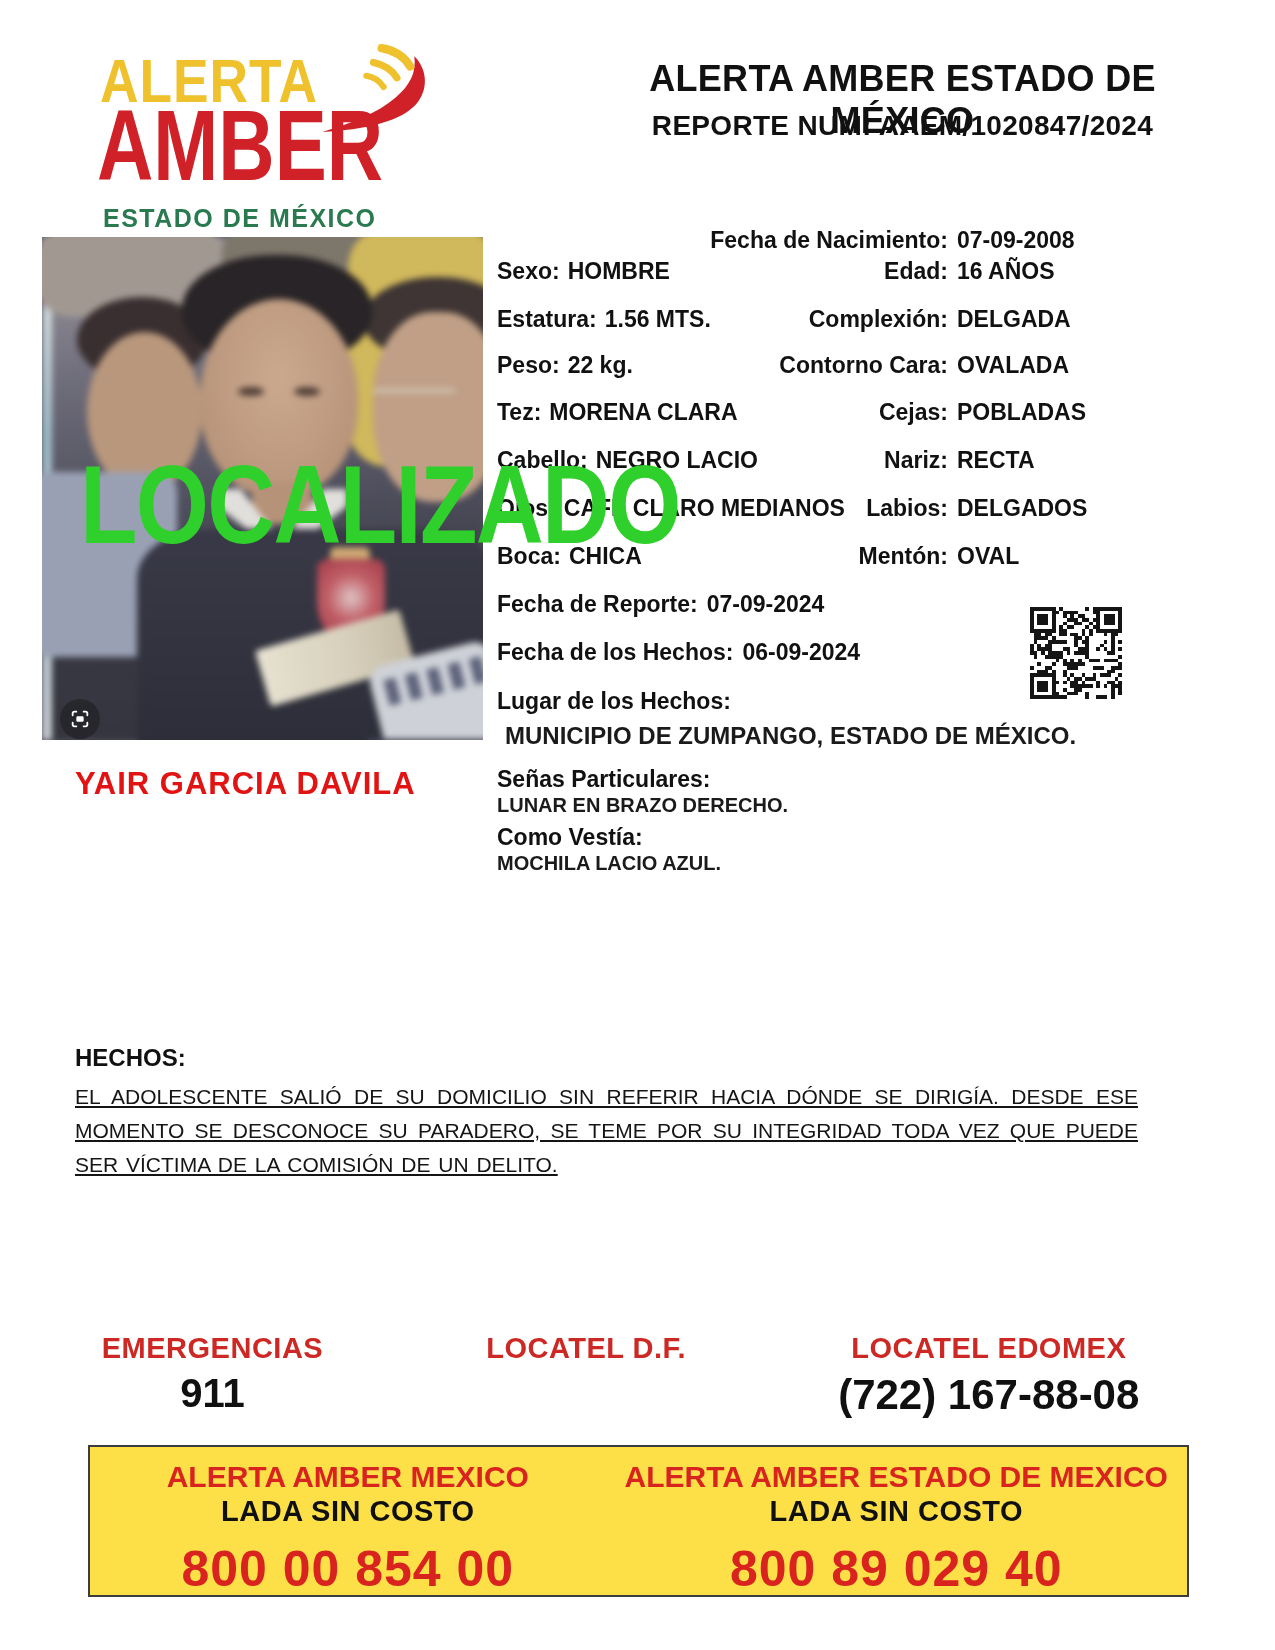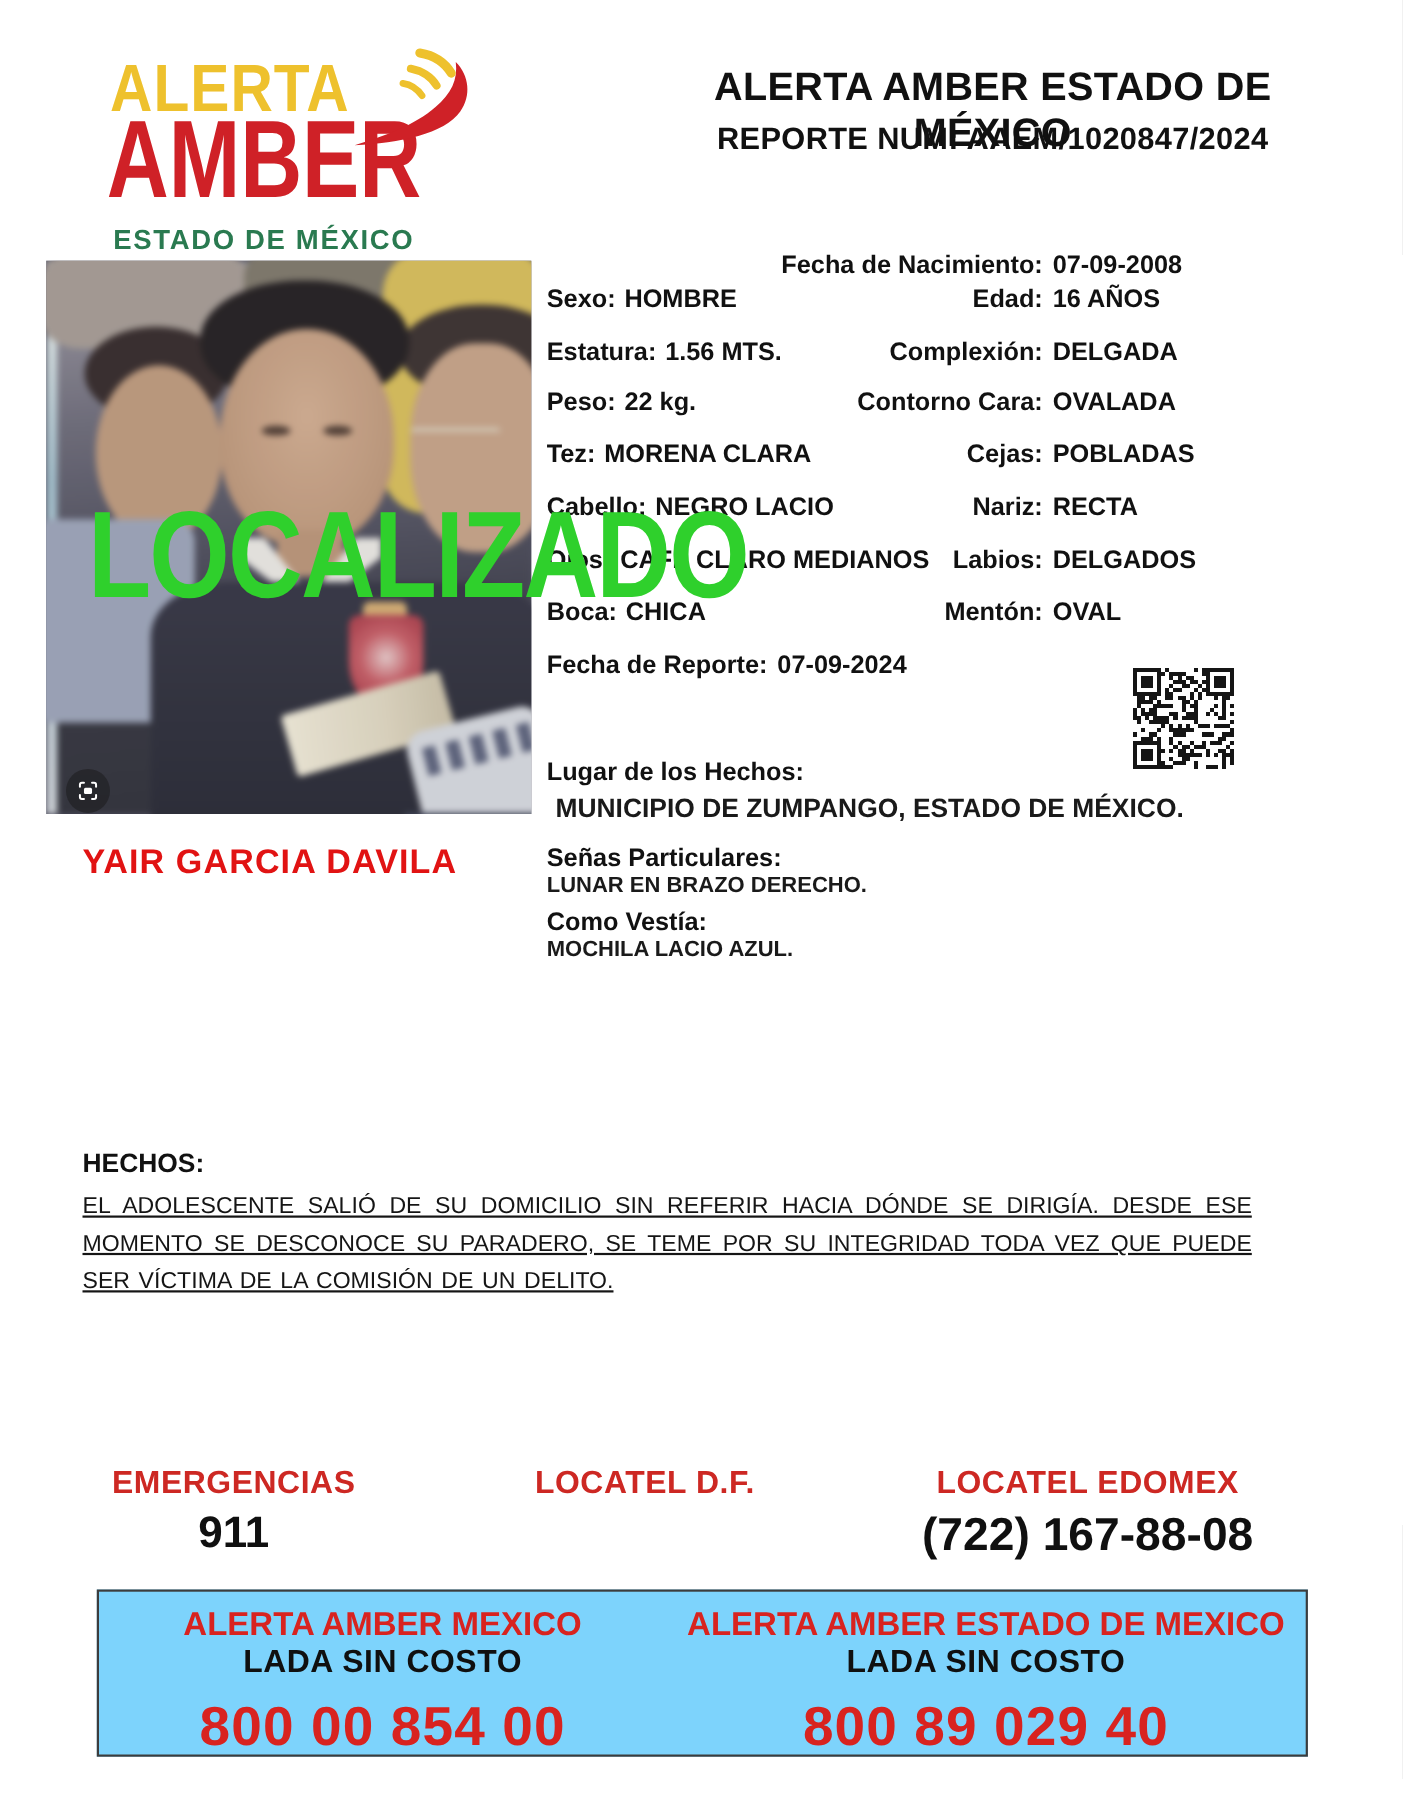--- a/index.html
+++ b/index.html
@@ -85,21 +85,21 @@
   
   .phones{position:absolute;left:40px;top:1332px;width:1150px;display:flex;}
   .pcol{text-align:center;}
   .pcol1{flex:0 0 30%;}.pcol2{flex:0 0 35%;}.pcol3{flex:0 0 35%;}
   .plabel{color:#cd2823;font-size:29px;font-weight:bold;letter-spacing:0.5px;}
   .pnum{color:#101010;font-weight:bold;margin-top:6px;font-size:42px;}
   .pnum-911{font-size:40px;}
 
   
   .lada-box{position:absolute;left:88px;top:1445px;width:1097px;height:148px;border:2px solid #3c3c3c;
-            display:flex;background:#7dd3fc;}
+            display:flex;background:#fde047;}
   .lcol{text-align:center;padding-top:13px;}
   .lcol-left{flex:0 0 47%;}.lcol-right{flex:1;}
   .ltitle{color:#d8231f;font-size:30px;font-weight:bold;}
   .lsub{color:#101010;font-size:29px;font-weight:bold;margin-top:1px;letter-spacing:0.5px;}
   .lnum{color:#d8231f;font-size:50px;font-weight:bold;margin-top:12px;letter-spacing:1px;}
 </style>
 </head>
 <body>
 
 <div class="page">
@@ -211,20 +211,23 @@
     <div class="dleft"><span class="field-label">Boca:</span><span class="field-value">CHICA</span></div>
     <div class="dright">
         <span class="rlab field-label">Mentón:</span>
         <span class="rval field-value">OVAL</span>
       </div>
   </div>
 
   <div class="singleline" style="top:591px">
     <span class="field-label">Fecha de Reporte:</span><span class="field-value">07-09-2024</span>
   </div>
+  <div class="singleline" style="top:639px">
+    <span class="field-label">Fecha de los Hechos:</span><span class="field-value">06-09-2024</span>
+  </div>
 
   <svg class="qr" viewBox="0 0 25 25" shape-rendering="crispEdges">
       <path d="M0 0h1v1h-1zM1 0h1v1h-1zM2 0h1v1h-1zM3 0h1v1h-1zM4 0h1v1h-1zM5 0h1v1h-1zM6 0h1v1h-1zM8 0h1v1h-1zM15 0h1v1h-1zM17 0h1v1h-1zM18 0h1v1h-1zM19 0h1v1h-1zM20 0h1v1h-1zM21 0h1v1h-1zM22 0h1v1h-1zM23 0h1v1h-1zM24 0h1v1h-1zM0 1h1v1h-1zM6 1h1v1h-1zM7 1h1v1h-1zM9 1h1v1h-1zM10 1h1v1h-1zM11 1h1v1h-1zM12 1h1v1h-1zM17 1h1v1h-1zM18 1h1v1h-1zM24 1h1v1h-1zM0 2h1v1h-1zM2 2h1v1h-1zM3 2h1v1h-1zM4 2h1v1h-1zM6 2h1v1h-1zM9 2h1v1h-1zM11 2h1v1h-1zM13 2h1v1h-1zM14 2h1v1h-1zM18 2h1v1h-1zM20 2h1v1h-1zM21 2h1v1h-1zM22 2h1v1h-1zM24 2h1v1h-1zM0 3h1v1h-1zM2 3h1v1h-1zM3 3h1v1h-1zM4 3h1v1h-1zM6 3h1v1h-1zM10 3h1v1h-1zM11 3h1v1h-1zM12 3h1v1h-1zM14 3h1v1h-1zM15 3h1v1h-1zM17 3h1v1h-1zM18 3h1v1h-1zM20 3h1v1h-1zM21 3h1v1h-1zM22 3h1v1h-1zM24 3h1v1h-1zM0 4h1v1h-1zM2 4h1v1h-1zM3 4h1v1h-1zM4 4h1v1h-1zM6 4h1v1h-1zM9 4h1v1h-1zM12 4h1v1h-1zM13 4h1v1h-1zM16 4h1v1h-1zM18 4h1v1h-1zM20 4h1v1h-1zM21 4h1v1h-1zM22 4h1v1h-1zM24 4h1v1h-1zM0 5h1v1h-1zM6 5h1v1h-1zM8 5h1v1h-1zM10 5h1v1h-1zM11 5h1v1h-1zM15 5h1v1h-1zM17 5h1v1h-1zM18 5h1v1h-1zM24 5h1v1h-1zM0 6h1v1h-1zM1 6h1v1h-1zM2 6h1v1h-1zM3 6h1v1h-1zM4 6h1v1h-1zM5 6h1v1h-1zM6 6h1v1h-1zM8 6h1v1h-1zM9 6h1v1h-1zM14 6h1v1h-1zM16 6h1v1h-1zM18 6h1v1h-1zM19 6h1v1h-1zM20 6h1v1h-1zM21 6h1v1h-1zM22 6h1v1h-1zM23 6h1v1h-1zM24 6h1v1h-1zM1 7h1v1h-1zM2 7h1v1h-1zM4 7h1v1h-1zM5 7h1v1h-1zM8 7h1v1h-1zM9 7h1v1h-1zM11 7h1v1h-1zM12 7h1v1h-1zM14 7h1v1h-1zM16 7h1v1h-1zM20 7h1v1h-1zM22 7h1v1h-1zM23 7h1v1h-1zM1 8h1v1h-1zM2 8h1v1h-1zM3 8h1v1h-1zM4 8h1v1h-1zM6 8h1v1h-1zM12 8h1v1h-1zM13 8h1v1h-1zM15 8h1v1h-1zM22 8h1v1h-1zM1 9h1v1h-1zM5 9h1v1h-1zM6 9h1v1h-1zM7 9h1v1h-1zM8 9h1v1h-1zM9 9h1v1h-1zM12 9h1v1h-1zM14 9h1v1h-1zM15 9h1v1h-1zM20 9h1v1h-1zM22 9h1v1h-1zM24 9h1v1h-1zM0 10h1v1h-1zM2 10h1v1h-1zM4 10h1v1h-1zM5 10h1v1h-1zM12 10h1v1h-1zM15 10h1v1h-1zM19 10h1v1h-1zM22 10h1v1h-1zM0 11h1v1h-1zM2 11h1v1h-1zM3 11h1v1h-1zM4 11h1v1h-1zM5 11h1v1h-1zM9 11h1v1h-1zM10 11h1v1h-1zM13 11h1v1h-1zM14 11h1v1h-1zM15 11h1v1h-1zM18 11h1v1h-1zM20 11h1v1h-1zM22 11h1v1h-1zM24 11h1v1h-1zM0 12h1v1h-1zM1 12h1v1h-1zM3 12h1v1h-1zM5 12h1v1h-1zM6 12h1v1h-1zM7 12h1v1h-1zM8 12h1v1h-1zM10 12h1v1h-1zM12 12h1v1h-1zM13 12h1v1h-1zM14 12h1v1h-1zM15 12h1v1h-1zM21 12h1v1h-1zM22 12h1v1h-1zM1 13h1v1h-1zM4 13h1v1h-1zM5 13h1v1h-1zM6 13h1v1h-1zM7 13h1v1h-1zM8 13h1v1h-1zM15 13h1v1h-1zM24 13h1v1h-1zM7 14h1v1h-1zM9 14h1v1h-1zM11 14h1v1h-1zM13 14h1v1h-1zM16 14h1v1h-1zM17 14h1v1h-1zM18 14h1v1h-1zM20 14h1v1h-1zM21 14h1v1h-1zM22 14h1v1h-1zM23 14h1v1h-1zM2 15h1v1h-1zM6 15h1v1h-1zM9 15h1v1h-1zM10 15h1v1h-1zM11 15h1v1h-1zM12 15h1v1h-1zM13 15h1v1h-1zM14 15h1v1h-1zM24 15h1v1h-1zM0 16h1v1h-1zM4 16h1v1h-1zM5 16h1v1h-1zM10 16h1v1h-1zM11 16h1v1h-1zM12 16h1v1h-1zM17 16h1v1h-1zM18 16h1v1h-1zM19 16h1v1h-1zM22 16h1v1h-1zM23 16h1v1h-1zM24 16h1v1h-1zM2 17h1v1h-1zM3 17h1v1h-1zM4 17h1v1h-1zM6 17h1v1h-1zM9 17h1v1h-1zM21 17h1v1h-1zM22 17h1v1h-1zM0 18h1v1h-1zM1 18h1v1h-1zM2 18h1v1h-1zM3 18h1v1h-1zM4 18h1v1h-1zM5 18h1v1h-1zM6 18h1v1h-1zM9 18h1v1h-1zM11 18h1v1h-1zM14 18h1v1h-1zM17 18h1v1h-1zM19 18h1v1h-1zM20 18h1v1h-1zM21 18h1v1h-1zM24 18h1v1h-1zM0 19h1v1h-1zM6 19h1v1h-1zM10 19h1v1h-1zM12 19h1v1h-1zM13 19h1v1h-1zM15 19h1v1h-1zM16 19h1v1h-1zM17 19h1v1h-1zM23 19h1v1h-1zM0 20h1v1h-1zM2 20h1v1h-1zM3 20h1v1h-1zM4 20h1v1h-1zM6 20h1v1h-1zM7 20h1v1h-1zM9 20h1v1h-1zM11 20h1v1h-1zM12 20h1v1h-1zM14 20h1v1h-1zM18 20h1v1h-1zM21 20h1v1h-1zM22 20h1v1h-1zM24 20h1v1h-1zM0 21h1v1h-1zM2 21h1v1h-1zM3 21h1v1h-1zM4 21h1v1h-1zM6 21h1v1h-1zM11 21h1v1h-1zM12 21h1v1h-1zM13 21h1v1h-1zM14 21h1v1h-1zM15 21h1v1h-1zM16 21h1v1h-1zM18 21h1v1h-1zM20 21h1v1h-1zM22 21h1v1h-1zM23 21h1v1h-1zM24 21h1v1h-1zM0 22h1v1h-1zM2 22h1v1h-1zM3 22h1v1h-1zM4 22h1v1h-1zM6 22h1v1h-1zM9 22h1v1h-1zM12 22h1v1h-1zM13 22h1v1h-1zM22 22h1v1h-1zM24 22h1v1h-1zM0 23h1v1h-1zM6 23h1v1h-1zM7 23h1v1h-1zM10 23h1v1h-1zM11 23h1v1h-1zM12 23h1v1h-1zM15 23h1v1h-1zM22 23h1v1h-1zM24 23h1v1h-1zM0 24h1v1h-1zM1 24h1v1h-1zM2 24h1v1h-1zM3 24h1v1h-1zM4 24h1v1h-1zM5 24h1v1h-1zM6 24h1v1h-1zM7 24h1v1h-1zM8 24h1v1h-1zM9 24h1v1h-1zM15 24h1v1h-1zM18 24h1v1h-1zM19 24h1v1h-1zM20 24h1v1h-1zM22 24h1v1h-1z" fill="#151515"></path>
     </svg>
 
   <div class="sec-title" style="top:688px">Lugar de los Hechos:</div>
   <div class="sec-value" style="left:505px;top:722px;font-size:24px">MUNICIPIO DE ZUMPANGO, ESTADO DE MÉXICO.</div>
 
   <div class="sec-title" style="top:766px">Señas Particulares:</div>
   <div class="sec-value" style="left:497px;top:794px;font-size:20px">LUNAR EN BRAZO DERECHO.</div>

